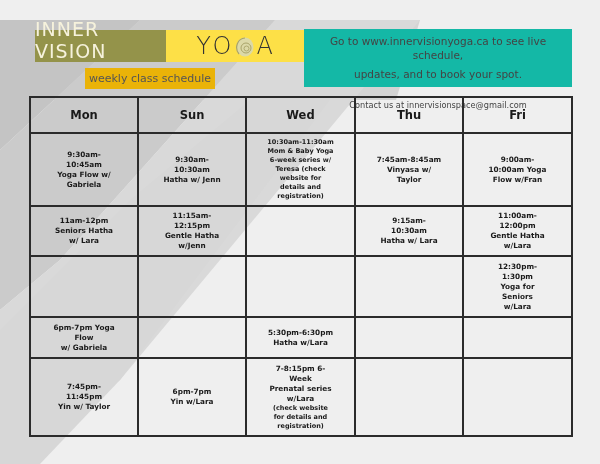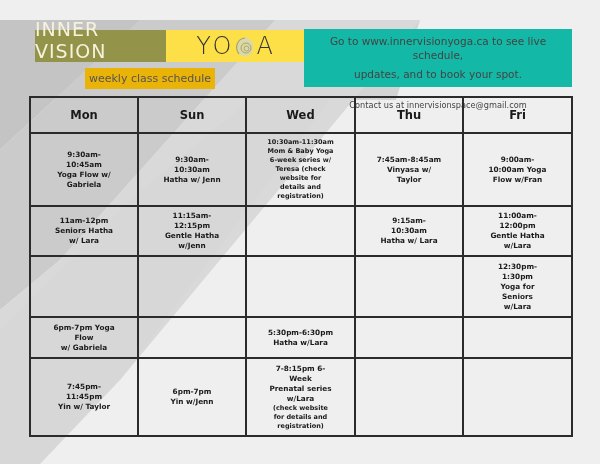--- a/index.html
+++ b/index.html
@@ -185,21 +185,21 @@
           <div class="cell-text"></div>
         </td>
     </tr>
     <tr style="height:58px">
       <td>
           <div class="cell-text">7:45pm-11:45pm
 Yin w/ Taylor</div>
         </td>
       <td>
           <div class="cell-text">6pm-7pm
-Yin w/Jenn</div>
+Yin w/Lara</div>
         </td>
       <td>
         <div class="cell-text">7-8:15pm 6-Week
 Prenatal series w/Lara</div>
         <div class="cell-text small note">(check website for details and registration)</div>
       </td>
       <td>
           <div class="cell-text"></div>
         </td>
       <td>

